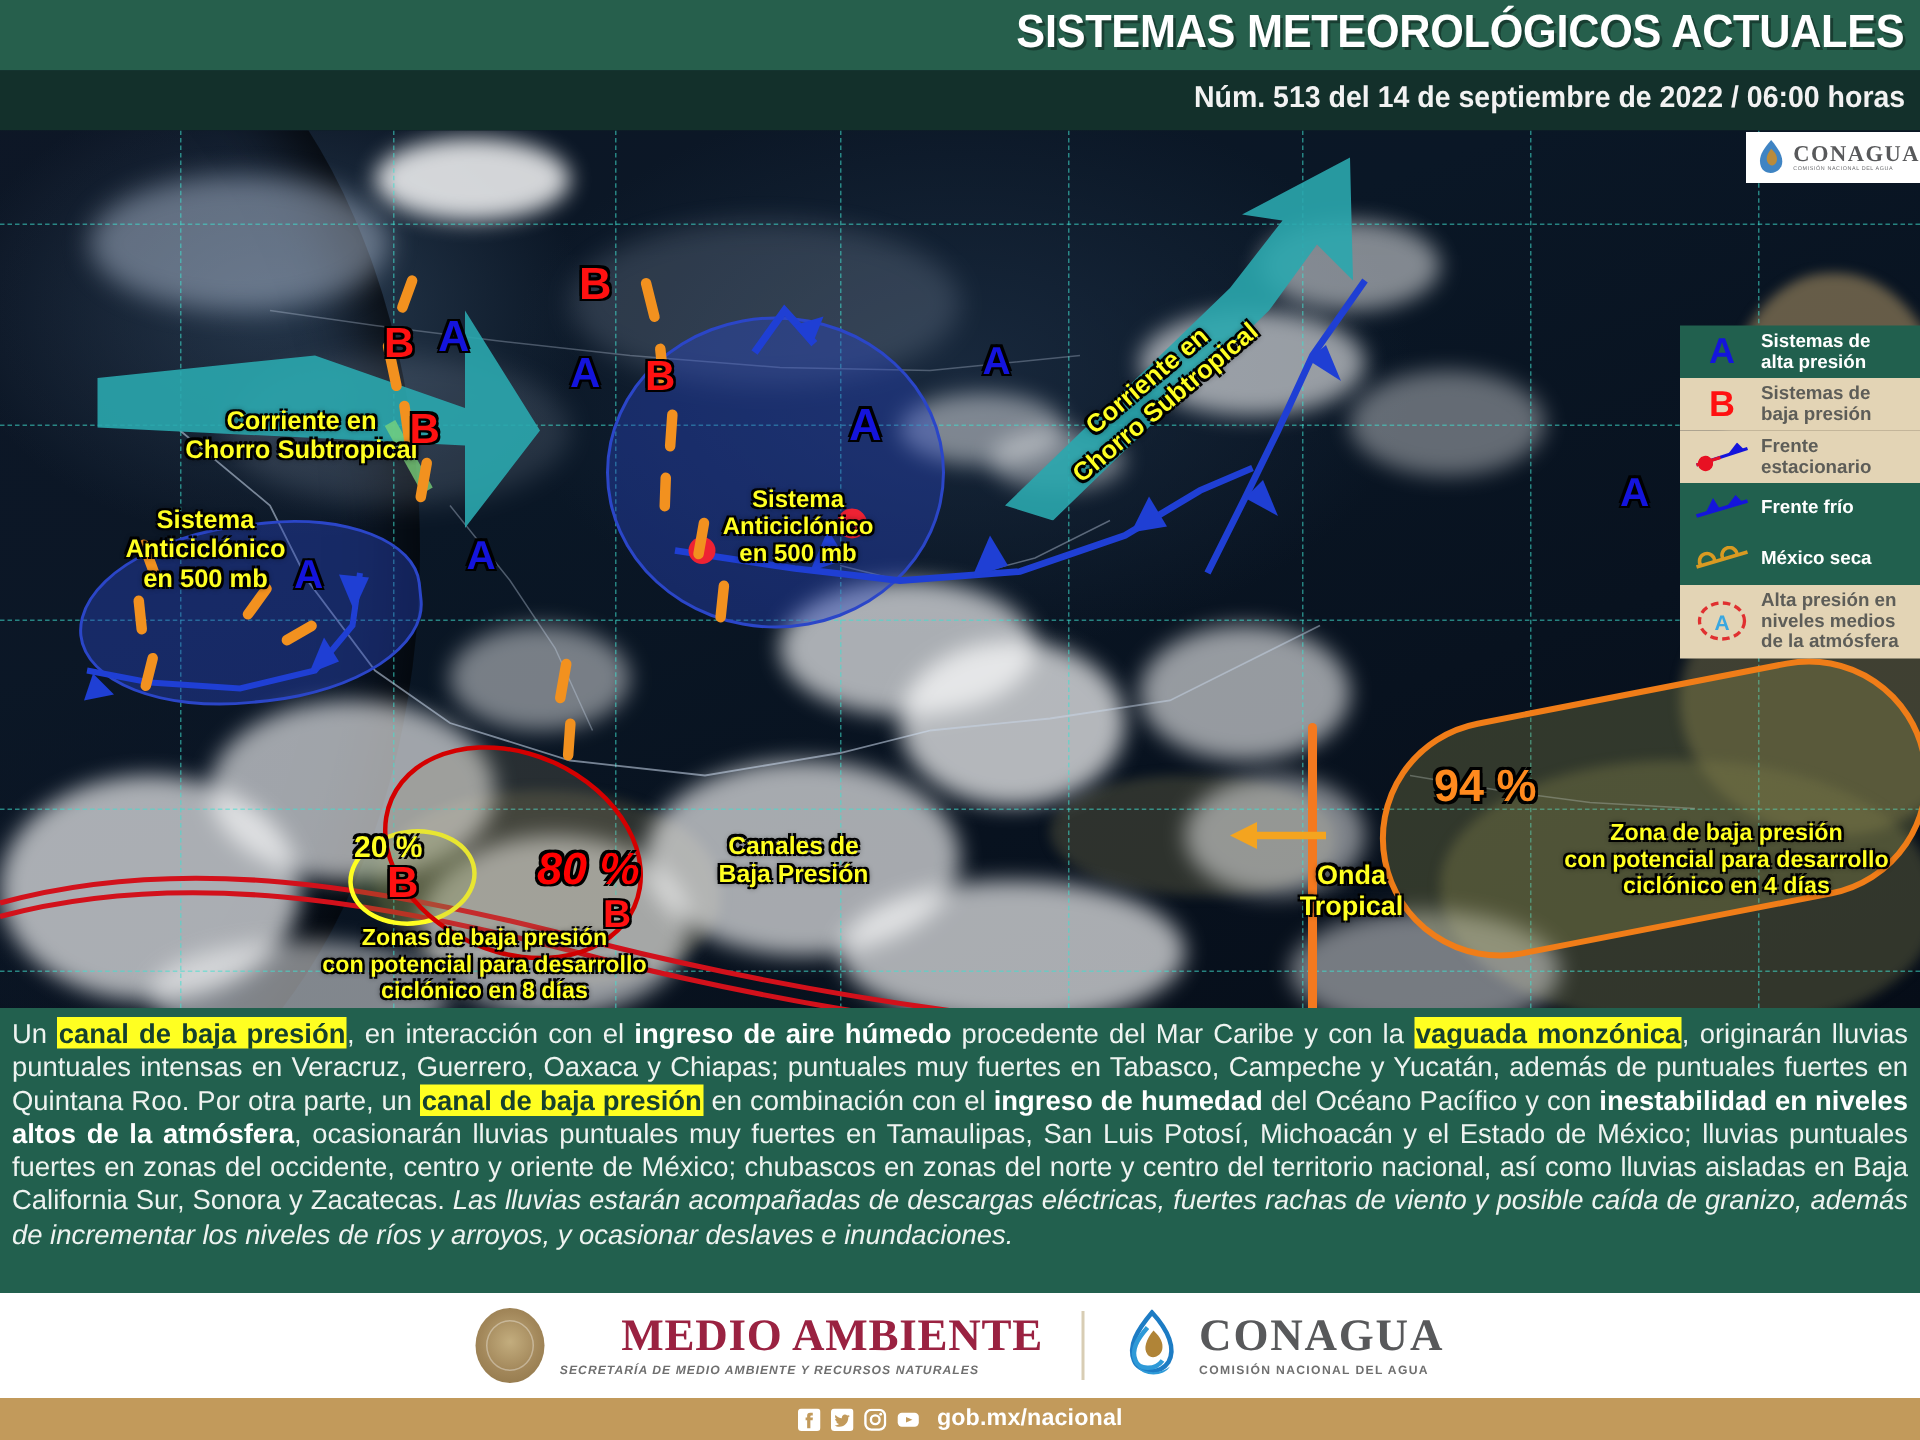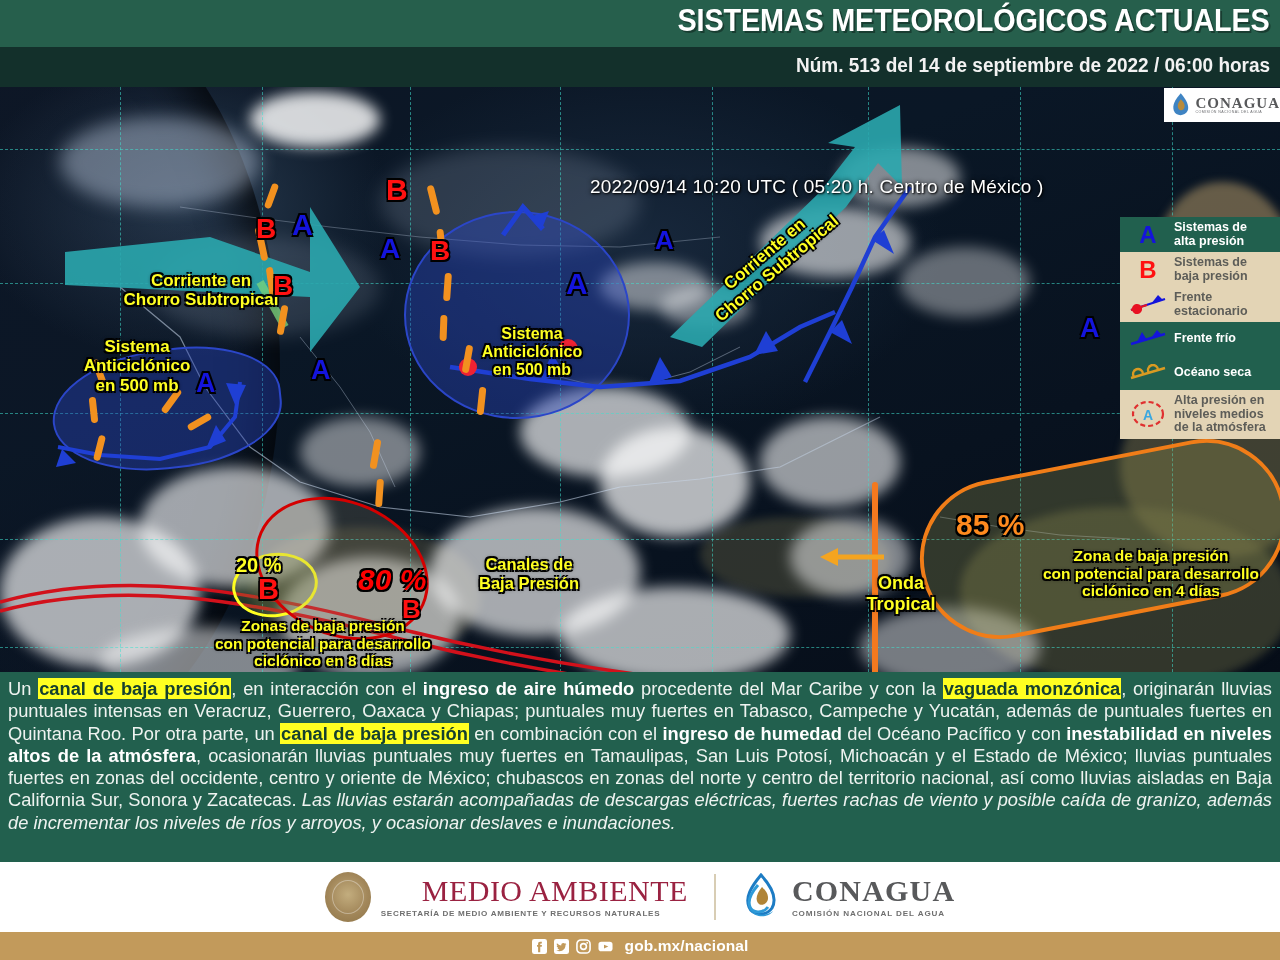--- a/index.html
+++ b/index.html
@@ -201,26 +201,26 @@
     width: 46px; height: 50px; border-radius: 50%;
     background: radial-gradient(circle at 50% 45%, #c3ad7e 0%, #a2875a 55%, #8d7346 100%);
     position: relative; flex: 0 0 46px;
   }
   .seal::after {
     content: ""; position: absolute; left: 7px; top: 8px; right: 7px; bottom: 8px;
     border-radius: 50%; border: 1.2px solid rgba(255,255,255,.35);
   }
   .brand-txt { line-height: 1; }
   .ma-main {
-    font-family: "Liberation Serif", serif; font-size: 30px; font-weight: normal;
+    font-family: "Liberation Serif", serif; font-size: 30px; font-weight: bold;
     color: #9a2241; letter-spacing: .5px; margin-left: 41px;
   }
   .ma-sub {
     font-size: 8.1px; font-weight: bold; color: #6f6f6f;
-    letter-spacing: .7px; margin-top: 4px;
+    letter-spacing: .7px; margin-top: 4px; font-style: italic;
   }
   .drop {
     width: 40px; height: 48px; flex: 0 0 40px; position: relative;
   }
   .cg-main {
     font-family: "Liberation Serif", serif; font-size: 30px; font-weight: bold;
     color: #58595b; letter-spacing: 1.2px;
   }
   .cg-sub {
     font-size: 8.1px; font-weight: bold; color: #6f6f6f;
@@ -366,21 +366,21 @@
     <div class="zone zone-50"></div>
 
     <div class="onda"></div>
     <svg style="position:absolute;left:818px;top:455px;width:70px;height:30px;" viewBox="0 0 70 30">
       <path d="M66,15 L16,15" stroke="#f4a41f" stroke-width="5" fill="none"></path>
       <polygon points="2,15 20,6 20,24" fill="#f4a41f"></polygon>
     </svg>
 
     <div class="pct pct-y" style="left:236px;top:468px;font-size:20px;">20 %</div>
     <div class="pct pct-r" style="left:358px;top:478px;font-size:30px;">80 %</div>
-    <div class="pct pct-o" style="left:956px;top:423px;font-size:30px;">85 %</div>
+    <div class="pct pct-o" style="left:956px;top:423px;font-size:30px;">94 %</div>
 
     <div class="ylabel" style="left:86px;top:184px;width:230px;font-size:17px;">Corriente en
 Chorro Subtropical</div>
     <div class="ylabel" style="left:52px;top:250px;width:170px;font-size:17px;">Sistema
 Anticiclónico
 en 500 mb</div>
     <div class="ylabel" style="left:452px;top:238px;width:160px;font-size:16px;">Sistema
 Anticiclónico
 en 500 mb</div>
     <div class="ylabel" style="left:676px;top:155px;width:190px;font-size:17px;transform:rotate(-40deg);">Corriente en
@@ -404,21 +404,20 @@
     <div class="mk mk-b" style="left:430px;top:150px;font-size:28px;">B</div>
     <div class="mk mk-a" style="left:380px;top:148px;font-size:28px;">A</div>
     <div class="mk mk-a" style="left:566px;top:182px;font-size:30px;">A</div>
     <div class="mk mk-a" style="left:655px;top:140px;font-size:26px;">A</div>
     <div class="mk mk-a" style="left:311px;top:270px;font-size:27px;">A</div>
     <div class="mk mk-a" style="left:196px;top:283px;font-size:27px;">A</div>
     <div class="mk mk-a" style="left:1080px;top:228px;font-size:27px;">A</div>
     <div class="mk mk-b" style="left:258px;top:488px;font-size:29px;">B</div>
     <div class="mk mk-b" style="left:402px;top:509px;font-size:26px;">B</div>
 
-    <div class="map-ts">2022/09/14 10:20 UTC ( 05:20 h. Centro de México )</div>
 
     <div class="map-logo">
       <svg width="22" height="26" viewBox="0 0 22 26">
         <path d="M11,1 C5,8 2,13 4,19 C6,25 15,25 18,19 C20,14 17,8 11,1 Z" fill="#1d6fb8" opacity=".85"></path>
         <path d="M11,7 C8,11 7,14 9,17 C11,20 15,18 15,14 C15,11 13,9 11,7 Z" fill="#b98b3b"></path>
       </svg>
       <div class="ml-txt">
         <div class="ml-main">CONAGUA</div>
         <div class="ml-sub">COMISIÓN NACIONAL DEL AGUA</div>
       </div>
@@ -463,21 +462,21 @@
       </div>
 
       <div class="lg-row dark">
         <div class="lg-ic">
           <svg width="38" height="18" viewBox="0 0 38 18">
             <path d="M2,14 L36,4" stroke="#d99a22" stroke-width="2.4" fill="none"></path>
             <path d="M5,13 a5,5 0 1,1 9,-3" stroke="#d99a22" stroke-width="2.4" fill="none"></path>
             <path d="M20,9 a5,5 0 1,1 9,-3" stroke="#d99a22" stroke-width="2.4" fill="none"></path>
           </svg>
         </div>
-        <div class="lg-tx">Océano seca</div>
+        <div class="lg-tx">México seca</div>
       </div>
 
       <div class="lg-row light">
         <div class="lg-ic">
           <svg width="36" height="30" viewBox="0 0 36 30">
             <ellipse cx="18" cy="15" rx="15" ry="12" fill="none" stroke="#e03030" stroke-width="2.2" stroke-dasharray="5 3"></ellipse>
             <text x="18" y="21" font-family="Liberation Sans, sans-serif" font-size="14" font-weight="bold" fill="#3aa7e0" text-anchor="middle">A</text>
           </svg>
         </div>
         <div class="lg-tx">Alta presión en

